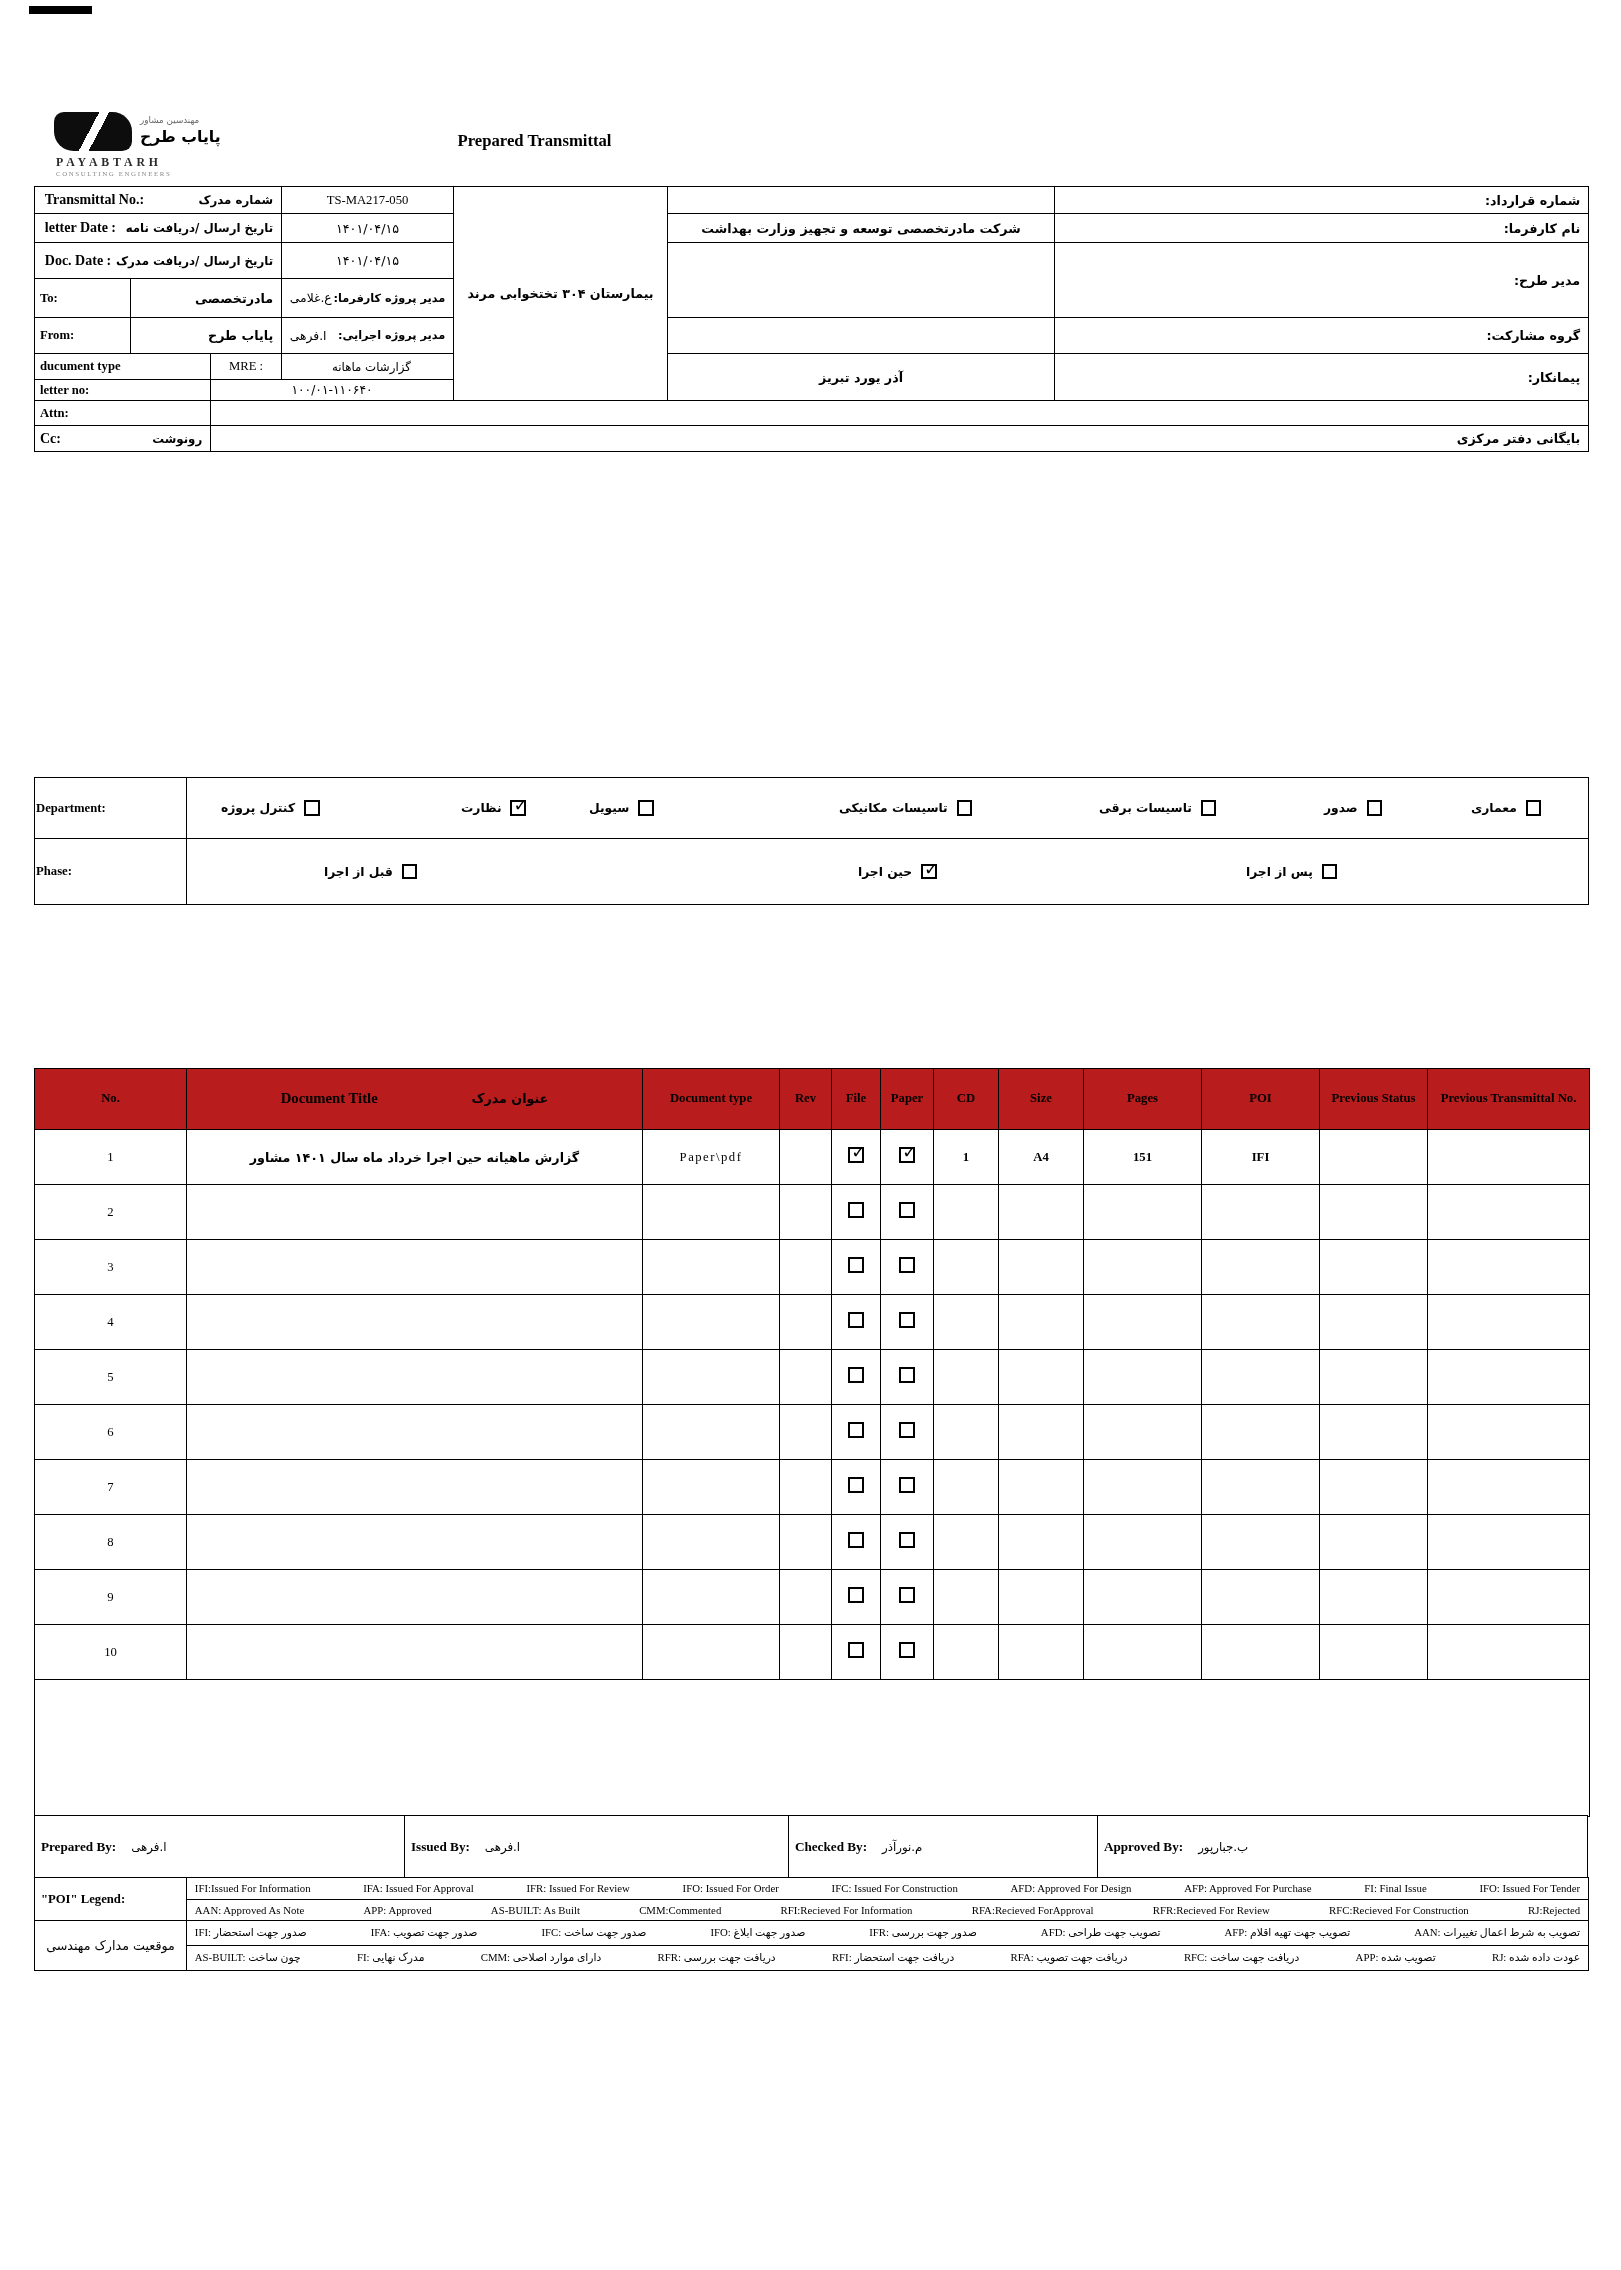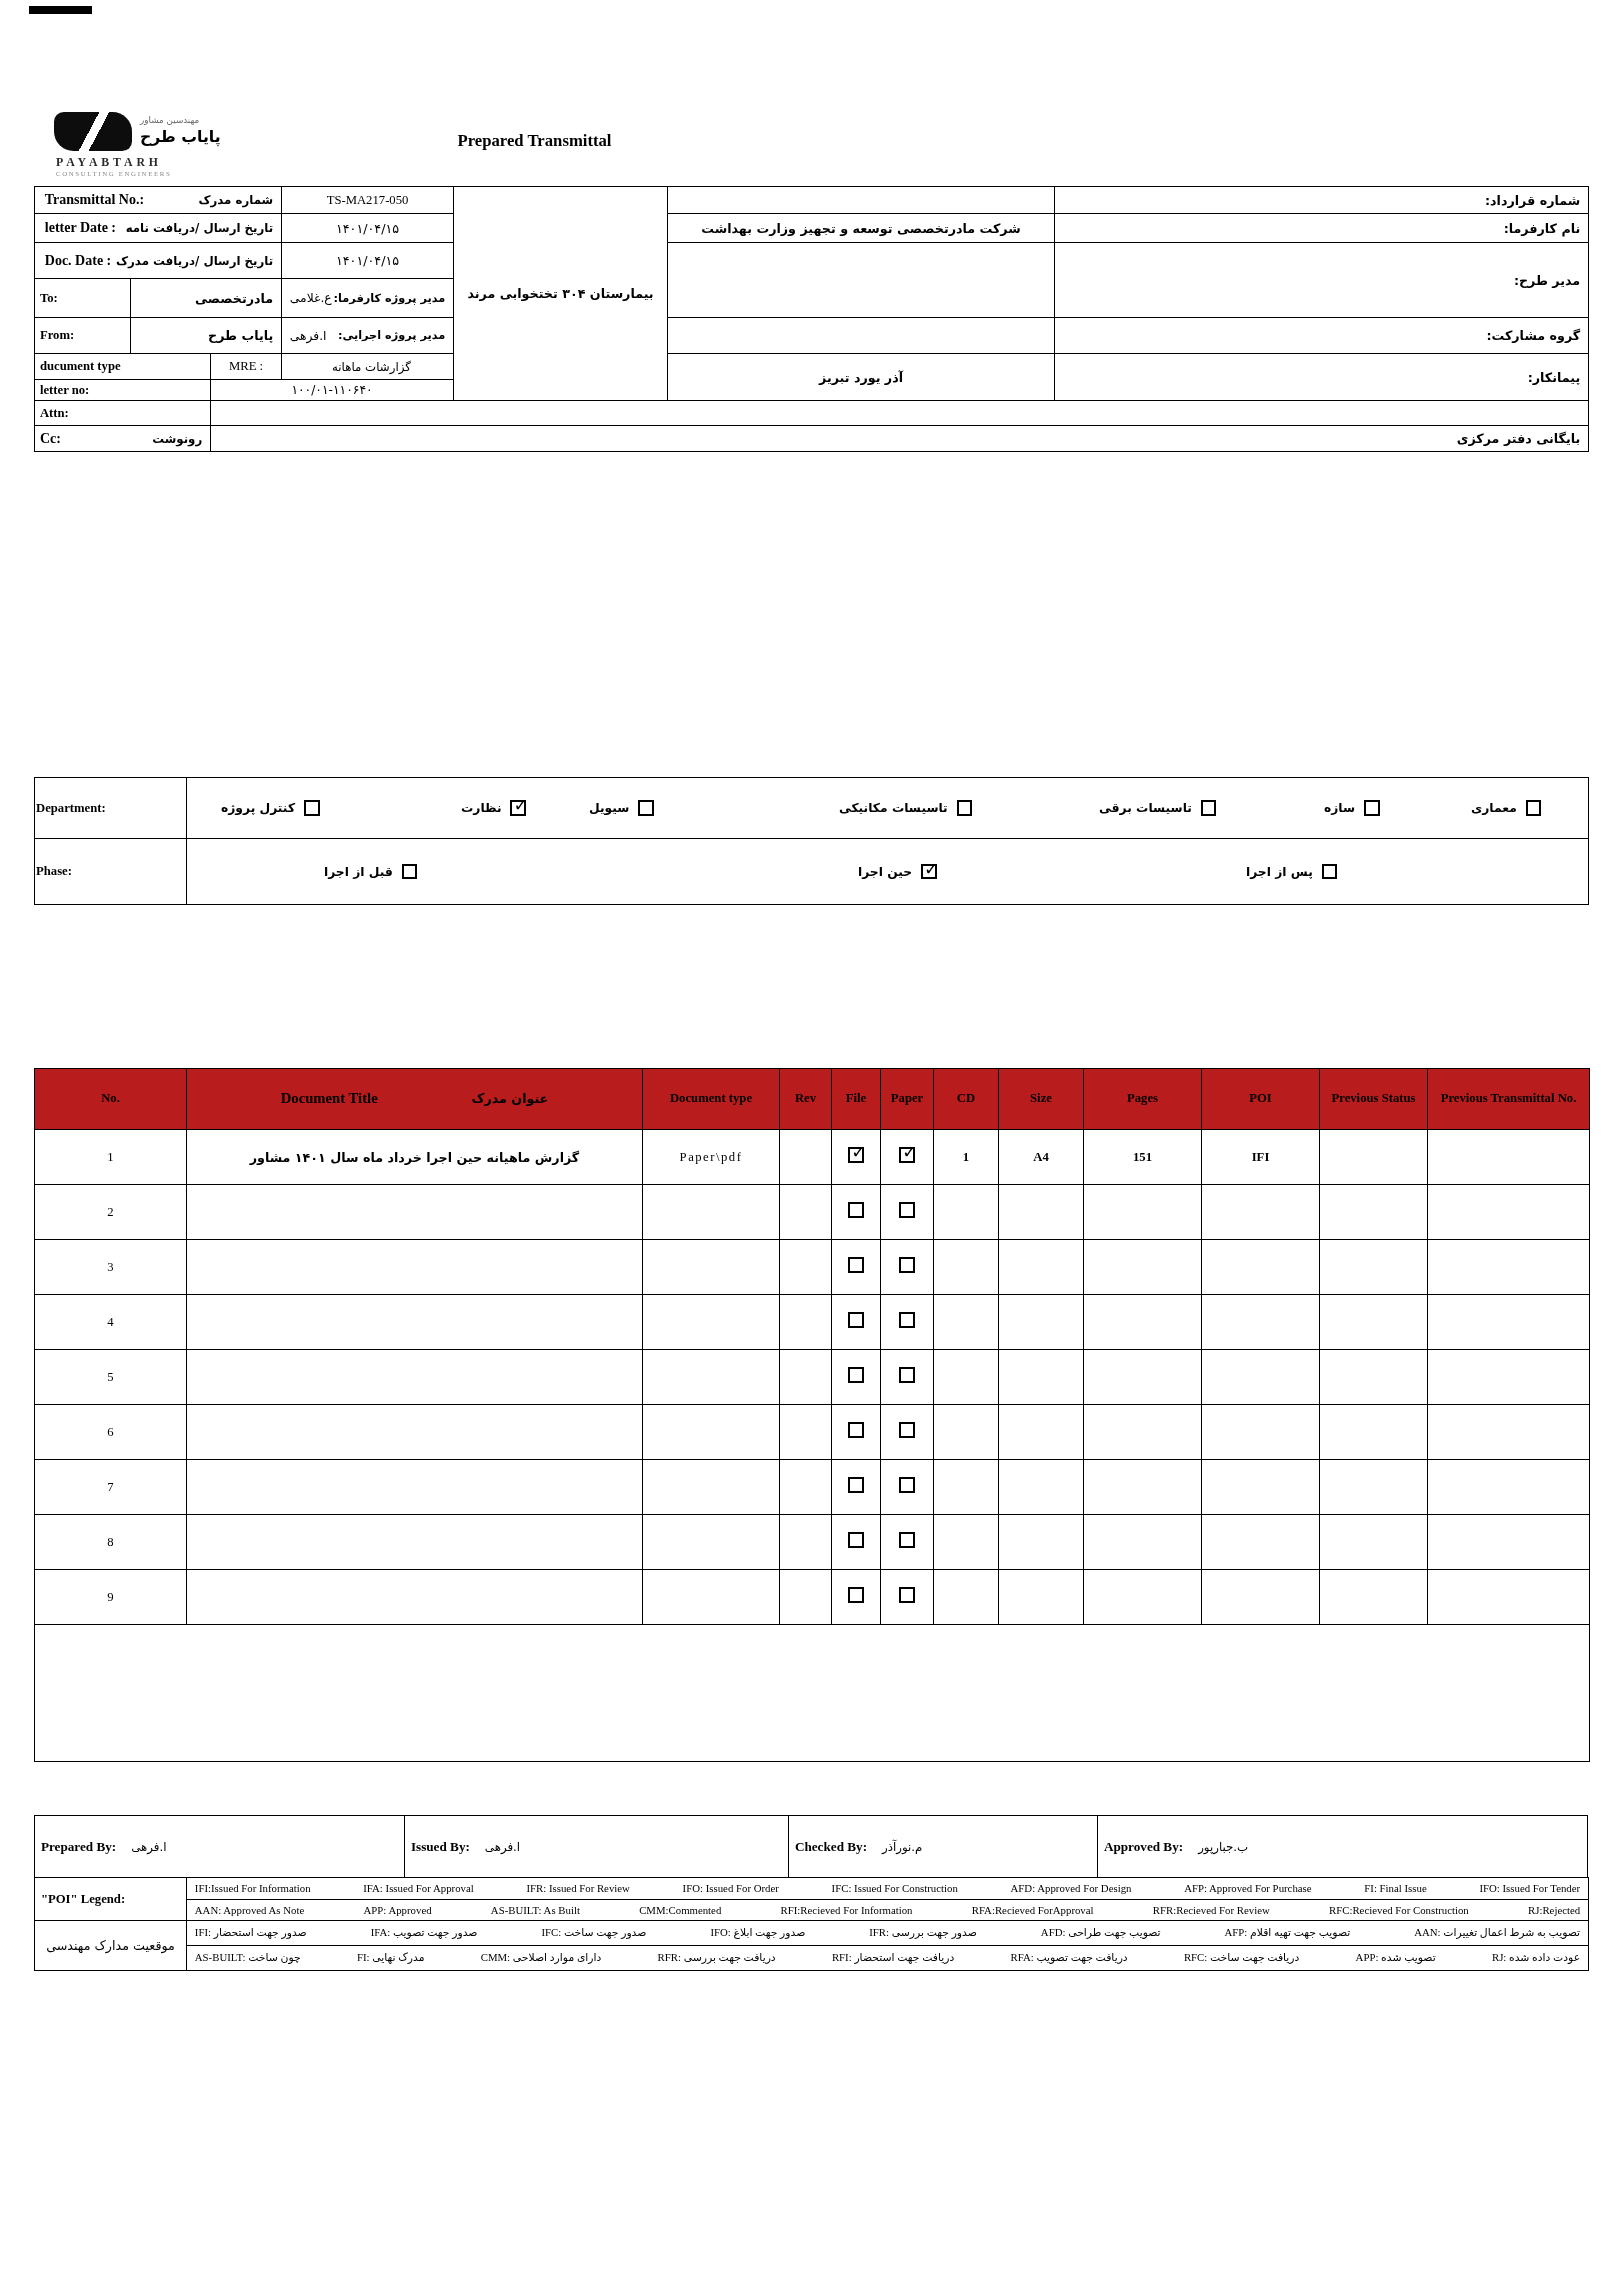--- a/index.html
+++ b/index.html
@@ -212,21 +212,21 @@
         </span>
         <span class="cbitem" style="left:652px">
           <span class="lbl fa" dir="rtl">تاسیسات مکانیکی</span>
           <span class="cb"></span>
         </span>
         <span class="cbitem" style="left:912px">
           <span class="lbl fa" dir="rtl">تاسیسات برقی</span>
           <span class="cb"></span>
         </span>
         <span class="cbitem" style="left:1137px">
-          <span class="lbl fa" dir="rtl">سازه</span>
+          <span class="lbl fa" dir="rtl">صدور</span>
           <span class="cb"></span>
         </span>
         <span class="cbitem" style="left:1284px">
           <span class="lbl fa" dir="rtl">معماری</span>
           <span class="cb"></span>
         </span>
       </td>
     </tr>
     <tr style="height:66px">
       <td class="cls-lbl">Phase:</td>
@@ -412,20 +412,34 @@
       <td class="c"><span class="cb"></span></td>
       <td class="c"><span class="cb"></span></td>
       <td class="c"></td>
       <td class="c"></td>
       <td class="c"></td>
       <td class="c"></td>
       <td class="c"></td>
       <td class="c"></td>
     </tr>
 
+    <tr style="height:55px">
+      <td class="c">10</td>
+      <td class="rowtitle fa" dir="rtl"></td>
+      <td class="c"></td>
+      <td class="c"></td>
+      <td class="c"><span class="cb"></span></td>
+      <td class="c"><span class="cb"></span></td>
+      <td class="c"></td>
+      <td class="c"></td>
+      <td class="c"></td>
+      <td class="c"></td>
+      <td class="c"></td>
+      <td class="c"></td>
+    </tr>
 
     <tr style="height:137px">
       <td colspan="12"></td>
     </tr>
   </tbody>
     </table>
 
   <table class="tbl" style="left:34px; top:1815px; width:1554px">
     <colgroup>
         <col style="width:370px">

